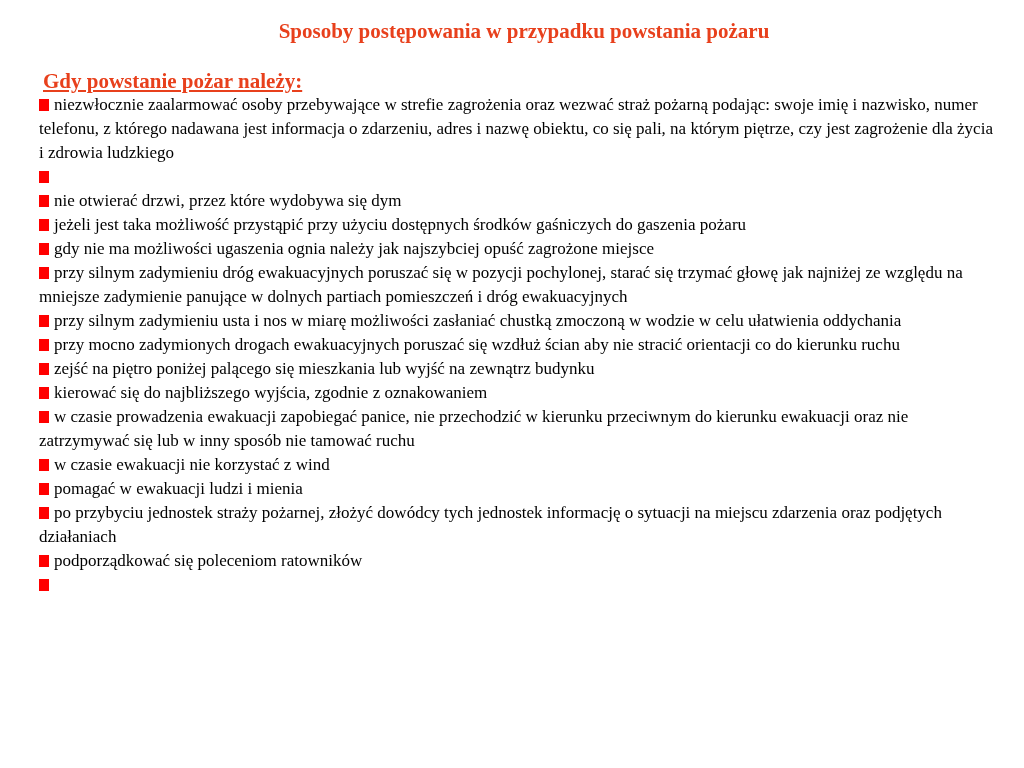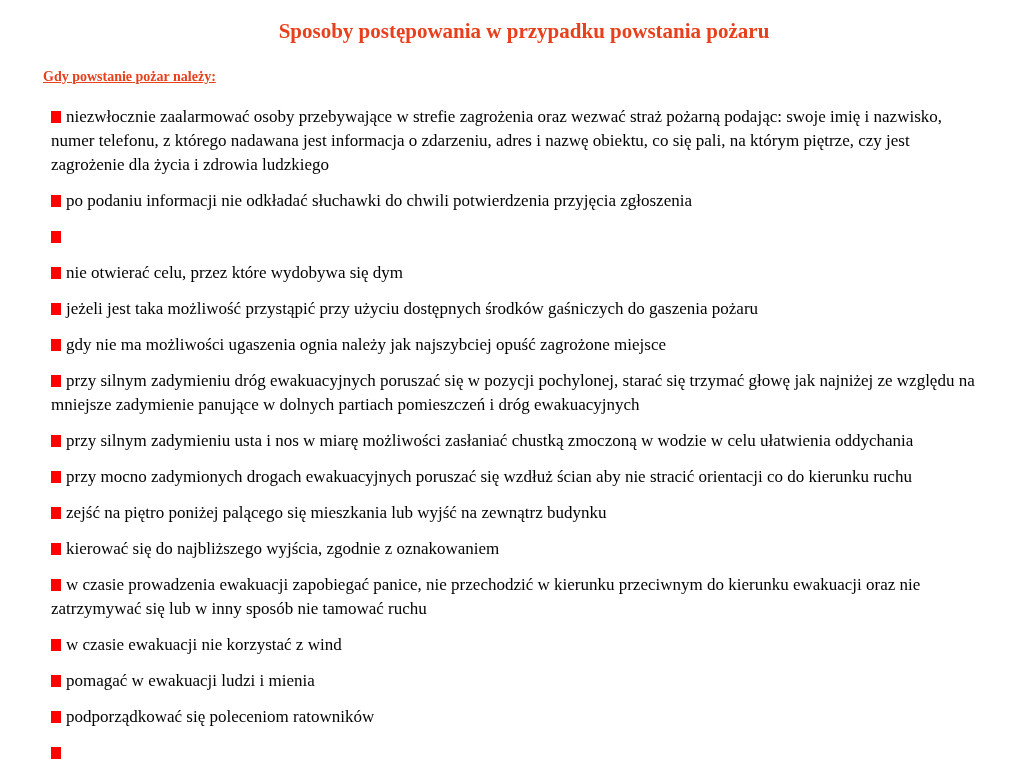--- a/index.html
+++ b/index.html
@@ -1,38 +1,38 @@
 <!DOCTYPE html>
 <html><head>
 <meta charset="utf-8">
 <style>
   html, body { margin: 0; padding: 0; background: #ffffff; }
   body { width: 1024px; height: 768px; overflow: hidden; position: relative; font-family: "Liberation Serif", serif; color: #000; }
   .title { position: absolute; top: 19px; left: 0; width: 1016px; text-align: center; font-size: 21px; font-weight: bold; color: #e8401c; margin-left: 16px; }
-  .heading { position: absolute; top: 69px; left: 43px; font-size: 14px; font-weight: bold; color: #e8401c; text-decoration: underline; }
+  .heading { position: absolute; top: 69px; left: 43px; font-size: 21px; font-weight: bold; color: #e8401c; text-decoration: underline; }
   .list { position: absolute; top: 93px; left: 39px; width: 960px; font-size: 17px; line-height: 24px; }
-  .item { margin: 12px; }
+  .item { margin: 0; }
   .bullet { display: inline-block; width: 10px; height: 12px; background: #ff0000; margin-right: 5px; vertical-align: -1px; }
 </style>
 </head>
 <body>
 
 <div class="title">Sposoby postępowania w przypadku powstania pożaru</div>
 <div class="heading">Gdy powstanie pożar należy:</div>
 
 <div class="list">
   <p class="item"><span class="bullet"></span><span>niezwłocznie zaalarmować osoby przebywające w strefie zagrożenia oraz wezwać straż pożarną podając: swoje imię i nazwisko, numer telefonu, z którego nadawana jest informacja o zdarzeniu, adres i nazwę obiektu, co się pali, na którym piętrze, czy jest zagrożenie dla życia i zdrowia ludzkiego</span></p>
-  <p class="item"><span class="bullet"></span><span>po podaniu informacji nie odkładać słuchawki do chwili potwierdzenia przyjęcia zgłoszenia</span></p>
   <p class="item"><span class="bullet"></span></p>
-  <p class="item"><span class="bullet"></span><span>nie otwierać celu, przez które wydobywa się dym</span></p>
+  <p class="item"><span class="bullet"></span><span>nie otwierać drzwi, przez które wydobywa się dym</span></p>
   <p class="item"><span class="bullet"></span><span>jeżeli jest taka możliwość przystąpić przy użyciu dostępnych środków gaśniczych do gaszenia pożaru</span></p>
   <p class="item"><span class="bullet"></span><span>gdy nie ma możliwości ugaszenia ognia należy jak najszybciej opuść zagrożone miejsce</span></p>
   <p class="item"><span class="bullet"></span><span>przy silnym zadymieniu dróg ewakuacyjnych poruszać się w pozycji pochylonej, starać się trzymać głowę jak najniżej ze względu na mniejsze zadymienie panujące w dolnych partiach pomieszczeń i dróg ewakuacyjnych</span></p>
   <p class="item"><span class="bullet"></span><span>przy silnym zadymieniu usta i nos w miarę możliwości zasłaniać chustką zmoczoną w wodzie w celu ułatwienia oddychania</span></p>
   <p class="item"><span class="bullet"></span><span>przy mocno zadymionych drogach ewakuacyjnych poruszać się wzdłuż ścian aby nie stracić orientacji co do kierunku ruchu</span></p>
   <p class="item"><span class="bullet"></span><span>zejść na piętro poniżej palącego się mieszkania lub wyjść na zewnątrz budynku</span></p>
   <p class="item"><span class="bullet"></span><span>kierować się do najbliższego wyjścia, zgodnie z oznakowaniem</span></p>
   <p class="item"><span class="bullet"></span><span>w czasie prowadzenia ewakuacji zapobiegać panice, nie przechodzić w kierunku przeciwnym do kierunku ewakuacji oraz nie zatrzymywać się lub w inny sposób nie tamować ruchu</span></p>
   <p class="item"><span class="bullet"></span><span>w czasie ewakuacji nie korzystać z wind</span></p>
   <p class="item"><span class="bullet"></span><span>pomagać w ewakuacji ludzi i mienia</span></p>
+  <p class="item"><span class="bullet"></span><span>po przybyciu jednostek straży pożarnej, złożyć dowódcy tych jednostek informację o sytuacji na miejscu zdarzenia oraz podjętych działaniach</span></p>
   <p class="item"><span class="bullet"></span><span>podporządkować się poleceniom ratowników</span></p>
   <p class="item"><span class="bullet"></span></p>
 </div>
 
 </body></html>

